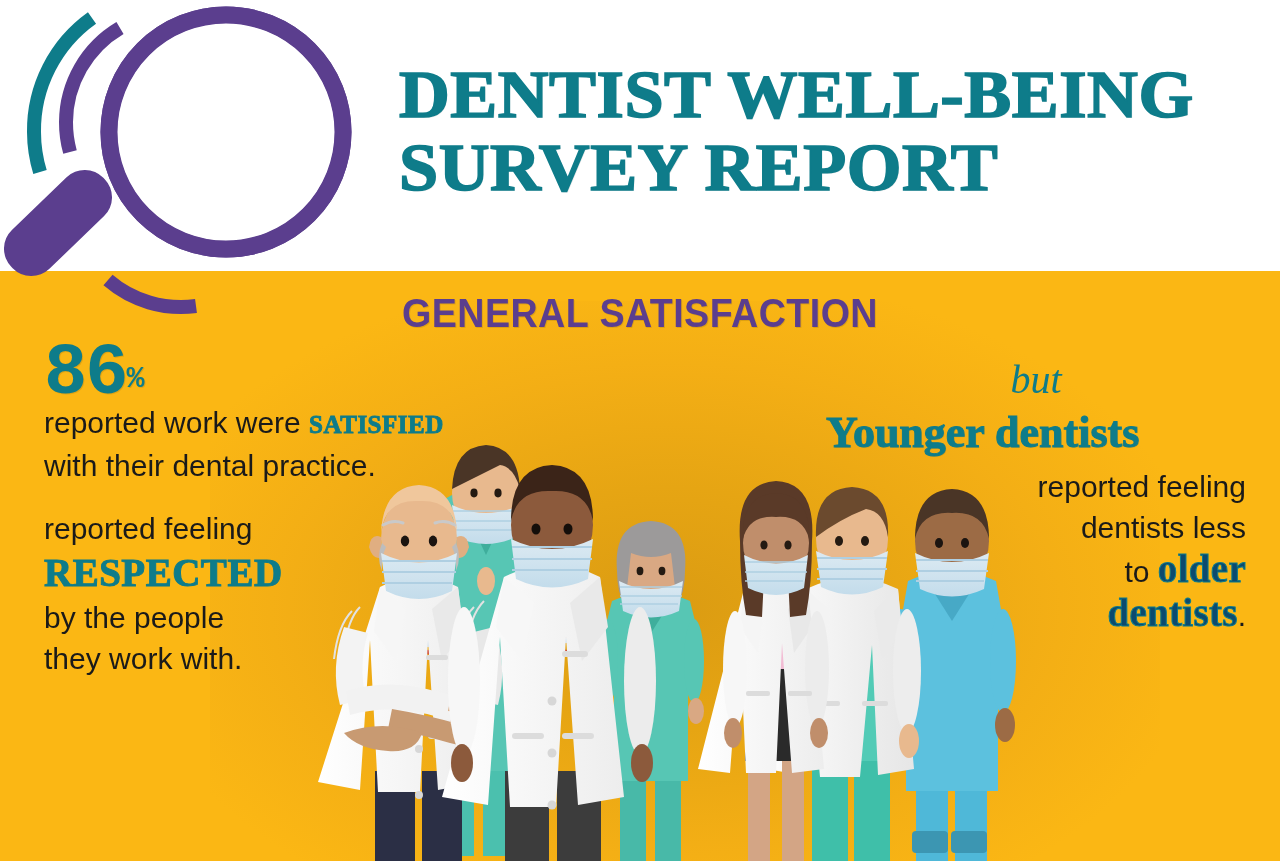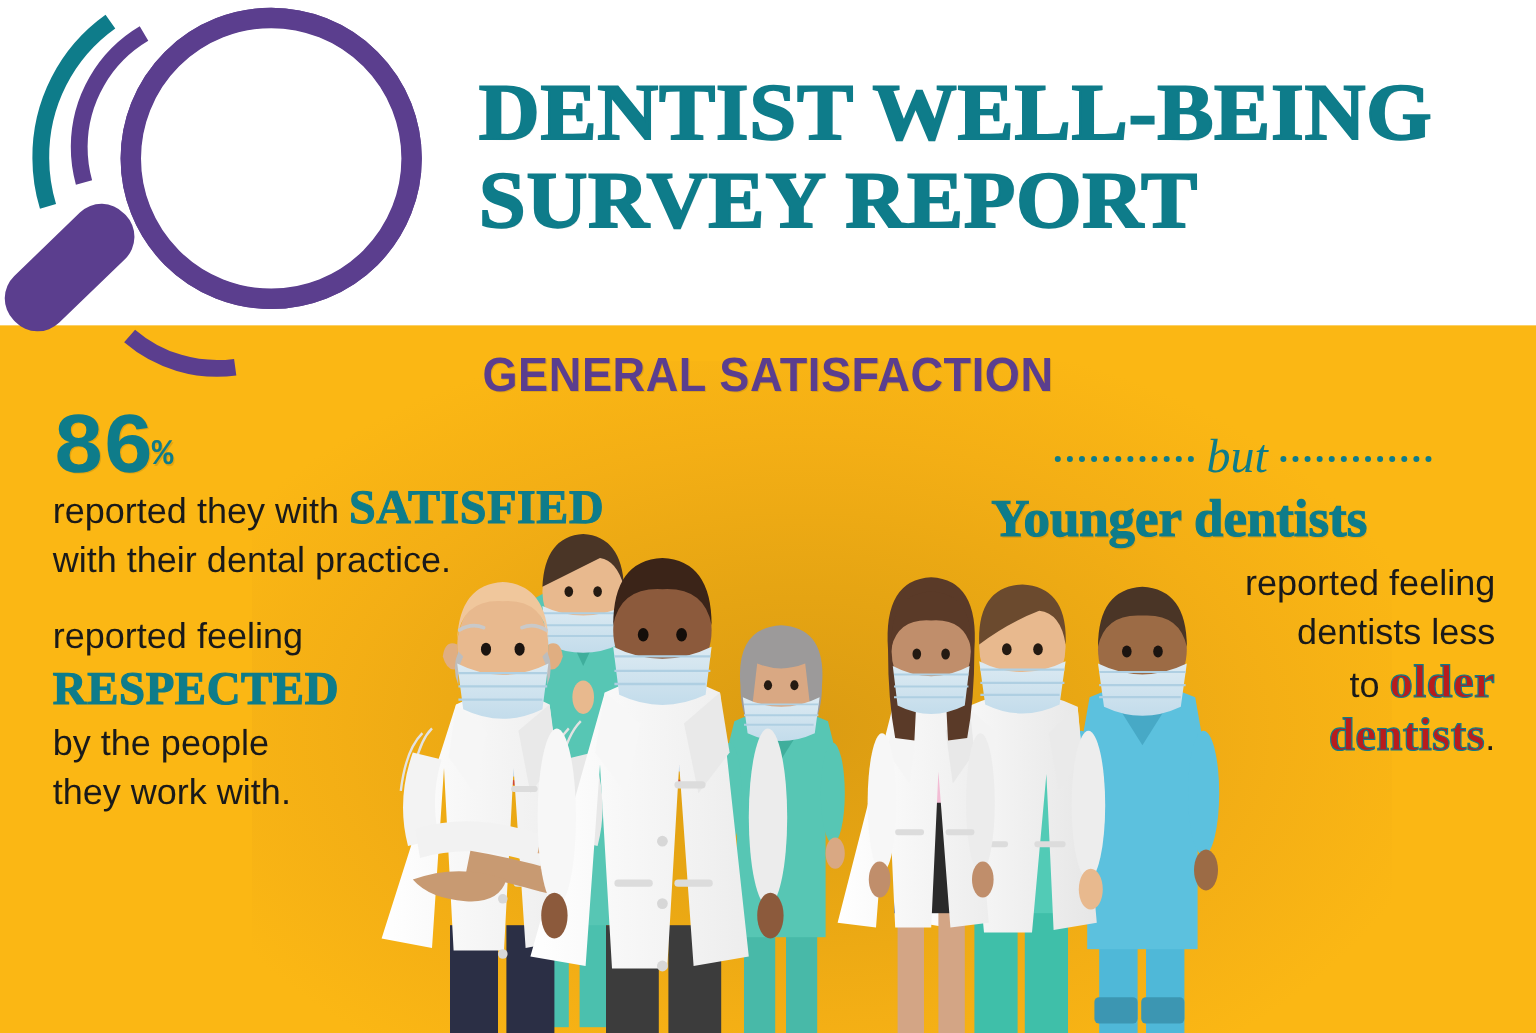--- a/index.html
+++ b/index.html
@@ -65,52 +65,52 @@
     text-shadow:1px 1px 0 rgba(0,0,0,.10);
   }
   .pct { font-size:30px; vertical-align:super; letter-spacing:0; line-height:0; }
   .stat-line {
     color:#1A1A1A; font-size:30px; line-height:41px;
     font-family:"Liberation Sans", sans-serif; font-weight:400;
     white-space:nowrap;
   }
   .kw {
     color:#0E7C8A; font-family:"Liberation Serif", serif; font-weight:bold;
-    font-size:40px; letter-spacing:.5px;
+    font-size:25px; letter-spacing:.5px;
     -webkit-text-stroke:.9px #0E7C8A;
   }
   .kw-block {
     display:block; color:#0E7C8A; font-family:"Liberation Serif", serif;
     font-weight:bold; font-size:39px; letter-spacing:.5px; line-height:48px;
     -webkit-text-stroke:1px #0E7C8A;
   }
   #stat2 { margin-top:22px; }
 
   
   .right-col { position:absolute; right:34px; top:360px; width:420px; z-index:9; text-align:right; }
-  .but-row { display:flex; align-items:center; justify-content:center; height:40px; }
+  .but-row { display:flex; align-items:center; justify-content:center; height:40px;flex-direction:column; }
   .dotline { flex:1 1 auto; height:0; border-top:5px dotted #0E7C8A; margin:0 4px; position:relative; top:2px; }
   .dotline.left { max-width:116px; }
   .dotline.right { max-width:126px; }
   .but-word {
     color:#0E7C8A; font-family:"Liberation Serif", serif; font-style:italic;
     font-size:40px; line-height:40px; padding:0 6px; font-weight:400;
   }
   .younger {
     color:#0E7C8A; font-family:"Liberation Serif", serif; font-weight:bold;
     font-size:44px; line-height:54px; letter-spacing:0px; text-align:left;
     margin-top:6px; -webkit-text-stroke:1px #0E7C8A;
     text-shadow:1px 1px 0 rgba(0,0,0,.08);
   }
   .rtext {
     color:#1A1A1A; font-size:30px; line-height:41px; text-align:right;
     font-family:"Liberation Sans", sans-serif; margin-top:6px;
   }
   .rtext .kwb {
-    color:#b91c1c; font-family:"Liberation Serif", serif; font-weight:bold;
+    color:#0c4a6e; font-family:"Liberation Serif", serif; font-weight:bold;
     font-size:39px; letter-spacing:.3px; -webkit-text-stroke:1px #0E7C8A;
   }
   .rline { display:block; white-space:nowrap; }
 
   
   .people { position:absolute; left:0; top:271px; width:1280px; height:590px; z-index:5; }
 </style>
 </head>
 <body>
 
@@ -336,21 +336,21 @@
   </div>
 
   <div class="section-head">GENERAL SATISFACTION</div>
 
   <div class="left-stats">
 
     <div class="stat-block">
       <div>
         <span class="big-num">86</span><span class="big-num pct">%</span>
       </div>
-      <div class="stat-line"><span>reported they with </span><span class="kw">SATISFIED</span></div>
+      <div class="stat-line"><span>reported work were </span><span class="kw">SATISFIED</span></div>
       <div class="stat-line">with their dental practice.</div>
     </div>
 
     <div class="stat-block" id="stat2">
       <div class="stat-line">reported feeling</div>
       <div class="stat-line">
           <span class="kw-block">RESPECTED</span>
         </div>
       <div class="stat-line">by the people</div>
       <div class="stat-line">they work with.</div>

